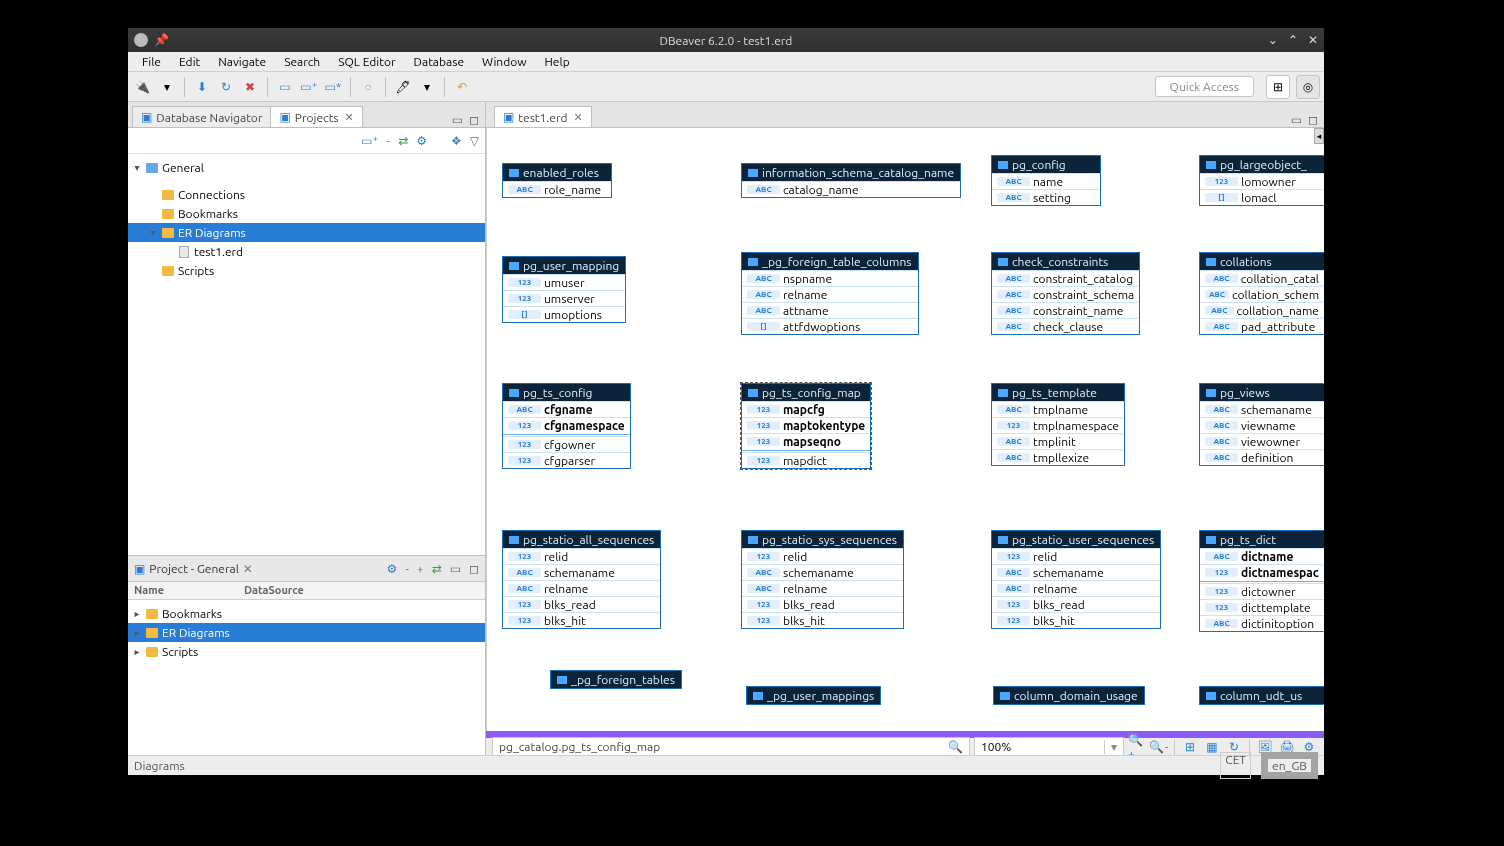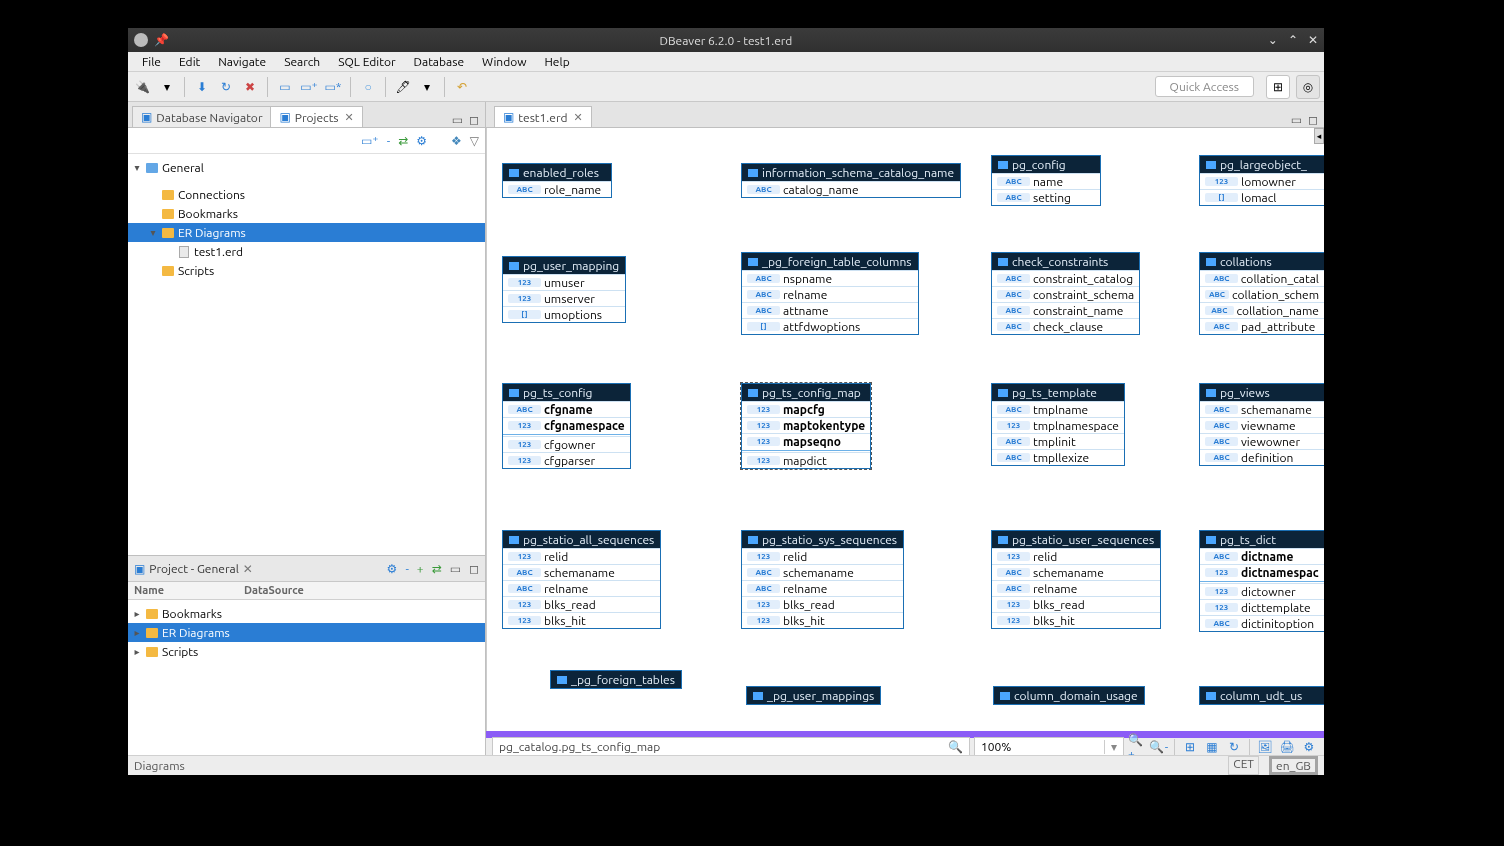--- a/index.html
+++ b/index.html
@@ -610,17 +610,17 @@
         <div class="bicon">🖨</div>
         <div class="bicon">⚙</div>
       </div>
     </div>
   </div>
 
   <div class="statusbar">
     <span>Diagrams</span>
     <div class="sright">
       <span style="border:1px solid #ccc;padding:0 4px;">CET</span>
-      <span style="border:3px solid #a3a3a3;padding:0 4px;">en_GB</span>
+      <span style="border:7px solid #a3a3a3;padding:0 4px;">en_GB</span>
     </div>
   </div>
 
 </div>
 
 </body></html>

